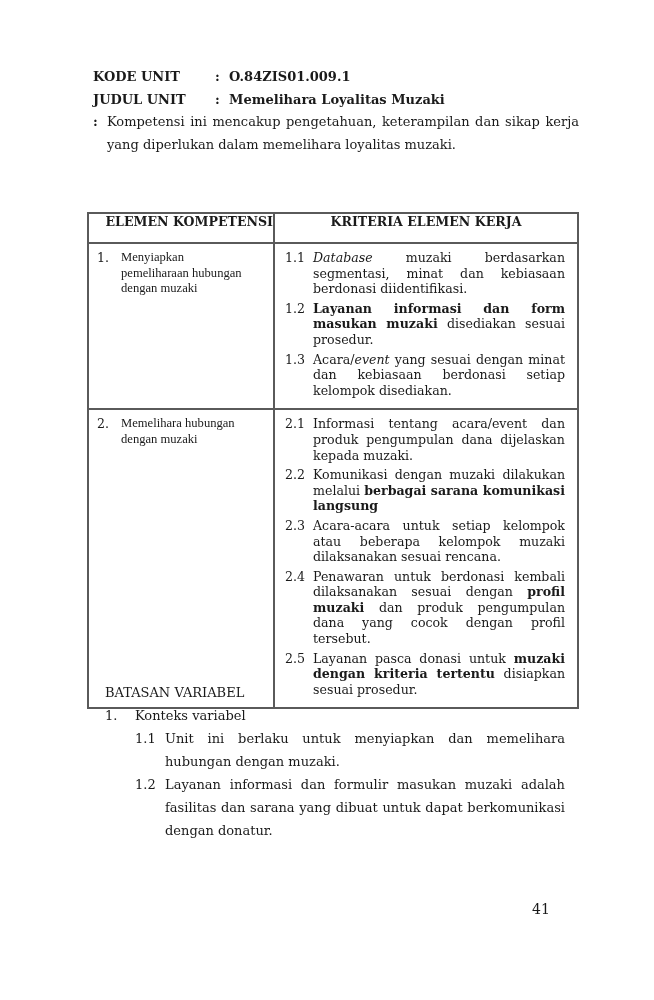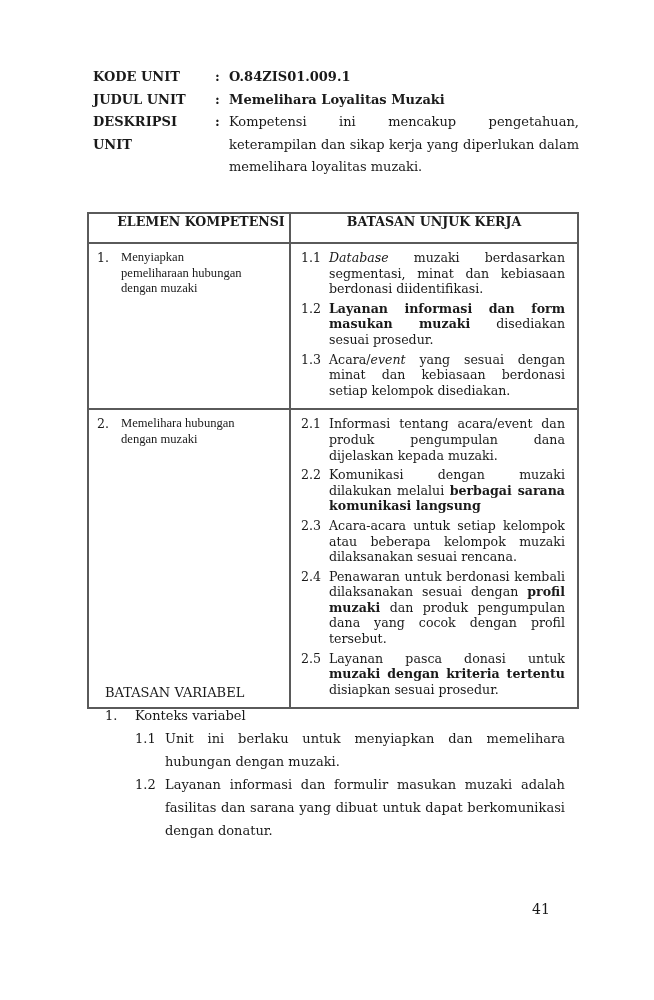--- a/index.html
+++ b/index.html
@@ -6,21 +6,21 @@
   body { width:654px; height:1000px; position:relative; font-family:"DejaVu Serif", serif; color:#1a1a1a; overflow:hidden; }
   .hdr { position:absolute; left:93px; width:486px; font-size:13px; line-height:22.5px; }
   .hdr-row { display:flex; }
   .hdr-label { width:122px; font-weight:bold; flex-shrink:0; }
   .hdr-colon { width:14px; font-weight:bold; flex-shrink:0; }
   .hdr-val { flex:1; text-align:justify; }
   .hdr-val.bold { font-weight:bold; }
   table.kuk { position:absolute; left:87px; top:212px; width:492px; border-collapse:collapse; font-size:12.6px; line-height:15.6px; }
   table.kuk th, table.kuk td { border:2px solid #5a5a5a; vertical-align:top; }
   table.kuk th { font-weight:bold; height:28px; padding:0; }
-  table.kuk th.c1 { width:176px; text-align:center; padding-left:24px; }
+  table.kuk th.c1 { width:176px; text-align:right; padding-left:8px; }
   table.kuk th.c2 { text-align:center; }
   table.kuk td.c1 { padding:6px 6px 6px 8px; }
   table.kuk td.c2 { padding:6px 12px 6px 10px; }
   .el { display:flex; }
   .el-num { width:24px; flex-shrink:0; }
   .el-txt { width:130px;font-family:Liberation Serif, serif; }
   .kr { display:flex; margin-bottom:4px; }
   .kr-num { width:28px; flex-shrink:0; }
   .kr-txt { flex:1; text-align:justify; text-align-last:left; }
   b { font-weight:bold; }
@@ -42,31 +42,30 @@
     <span class="hdr-label">KODE UNIT</span>
     <span class="hdr-colon">:</span>
     <span class="hdr-val bold">O.84ZIS01.009.1</span>
   </div>
   <div class="hdr-row">
     <span class="hdr-label">JUDUL UNIT</span>
     <span class="hdr-colon">:</span>
     <span class="hdr-val bold">Memelihara Loyalitas Muzaki</span>
   </div>
   <div class="hdr-row">
-    <span class="hdr-label">DESKRIPSI UNIT</span>
     <span class="hdr-colon">:</span>
     <span class="hdr-val">Kompetensi ini mencakup pengetahuan, keterampilan dan sikap kerja yang diperlukan dalam memelihara loyalitas muzaki.</span>
   </div>
 </div>
 
 <table class="kuk">
   <thead>
     <tr>
       <th class="c1">ELEMEN KOMPETENSI</th>
-      <th class="c2">BATASAN UNJUK KERJA</th>
+      <th class="c2">KRITERIA ELEMEN KERJA</th>
     </tr>
   </thead>
   <tbody>
     <tr>
       <td class="c1">
         <div class="el">
           <span class="el-num">1.</span>
           <span class="el-txt">Menyiapkan pemeliharaan hubungan dengan muzaki</span>
         </div>
       </td>

